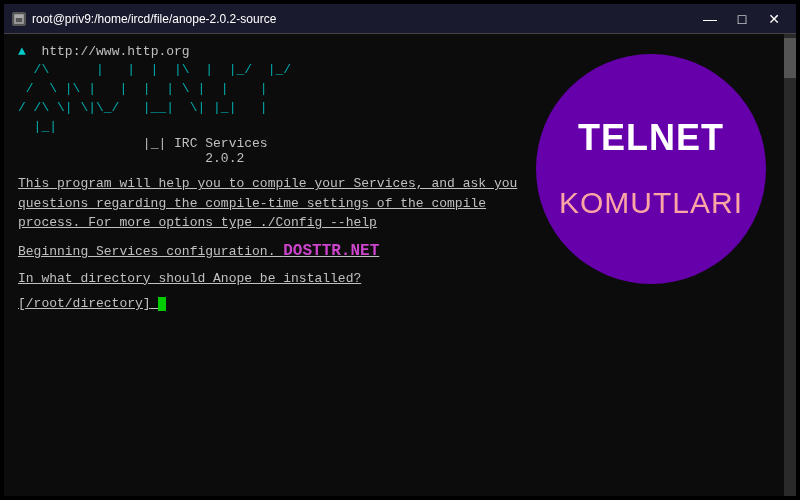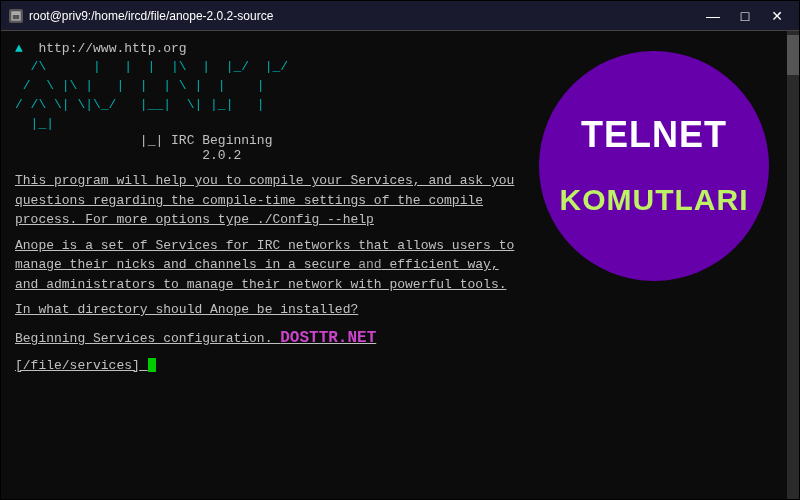--- a/index.html
+++ b/index.html
@@ -10,21 +10,21 @@
       background: #c0c0c0;
       font-family: 'Segoe UI', sans-serif;
       overflow: hidden;
     }
 
     .window {
       width: 800px;
       height: 500px;
       display: flex;
       flex-direction: column;
-      border: 1px solid #000000;
+      border: 4px solid #000000;
     }
 
     .titlebar {
       background: #1a1a2e;
       color: white;
       height: 30px;
       display: flex;
       align-items: center;
       padding: 0 8px;
       flex-shrink: 0;
@@ -145,23 +145,23 @@
       color: white;
       font-size: 36px;
       font-weight: 900;
       font-family: 'Segoe UI', sans-serif;
       letter-spacing: 1px;
       line-height: 1.1;
       text-align: center;
     }
 
     .overlay-sub {
-      color: #bef264;
+      color: #fca5a5;
       font-size: 30px;
-      font-weight: 700;
+      font-weight: 400;
       font-family: 'Segoe UI', sans-serif;
       letter-spacing: 1px;
       text-align: left;
     }
 
     .scrollbar {
       position: absolute;
       right: 0;
       top: 0;
       bottom: 0;
@@ -207,47 +207,42 @@
         <span style="color:#00cccc;">▲&nbsp;</span>
         <span>   http://www.http.org</span>
       </div>
 
       <pre class="anope-ascii">  /\      |   |  |  |\  |  |_/  |_/
  /  \ |\ |   |  |  | \ |  |    |
 / /\ \| \|\_/   |__|  \| |_|   |
   |_|</pre>
 
       <div class="irc-services">
-        &nbsp;&nbsp;&nbsp;&nbsp;&nbsp;&nbsp;&nbsp;&nbsp;&nbsp;&nbsp;&nbsp;&nbsp;&nbsp;&nbsp;&nbsp;&nbsp;<span>|_|  IRC Beginning</span><br>
+        &nbsp;&nbsp;&nbsp;&nbsp;&nbsp;&nbsp;&nbsp;&nbsp;&nbsp;&nbsp;&nbsp;&nbsp;&nbsp;&nbsp;&nbsp;&nbsp;<span>|_|  IRC Services</span><br>
         &nbsp;&nbsp;&nbsp;&nbsp;&nbsp;&nbsp;&nbsp;&nbsp;&nbsp;&nbsp;&nbsp;&nbsp;&nbsp;&nbsp;&nbsp;&nbsp;&nbsp;&nbsp;&nbsp;&nbsp;&nbsp;&nbsp;&nbsp;&nbsp;<span>2.0.2</span>
       </div>
 
       <div class="body-text">
         This program will help you to compile your Services, and ask you<br>
         questions regarding the compile-time settings of the compile<br>
         process. For more options type ./Config --help
       </div>
 
-      <div class="body-text">
-        Anope is a set of Services for IRC networks that allows users to<br>
-        manage their nicks and channels in a secure <span style="color:#aaa;">and</span> efficient way,<br>
-        and administrators to manage their network with powerful tools.
-      </div>
-
+
+
+      <div class="body-text">
+        Beginning Services configuration. <span class="dosttr-text">DOSTTR.NET</span>
+      </div>
 
       <div class="body-text">
         <span>In what directory should Anope be installed?</span>
       </div>
 
       <div class="body-text">
-        Beginning Services configuration. <span class="dosttr-text">DOSTTR.NET</span>
-      </div>
-
-      <div class="body-text">
-        <span>[/file/services]</span> <span class="cursor"></span>
+        <span>[/root/directory]</span> <span class="cursor"></span>
       </div>
     </div>
 
     <div class="scrollbar">
       <div class="scrollbar-thumb"></div>
     </div>
   </div>
 </div>
 
 </body></html>

